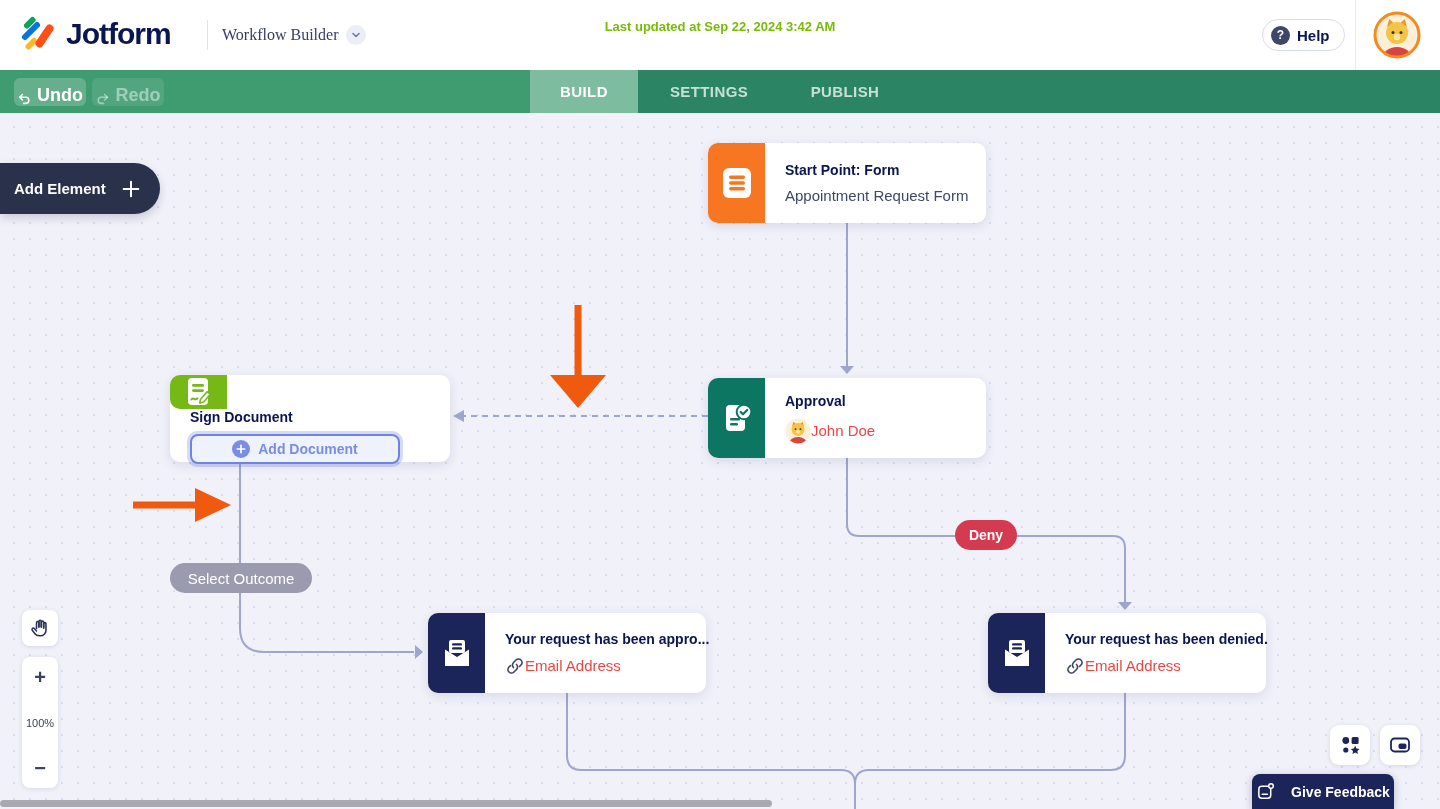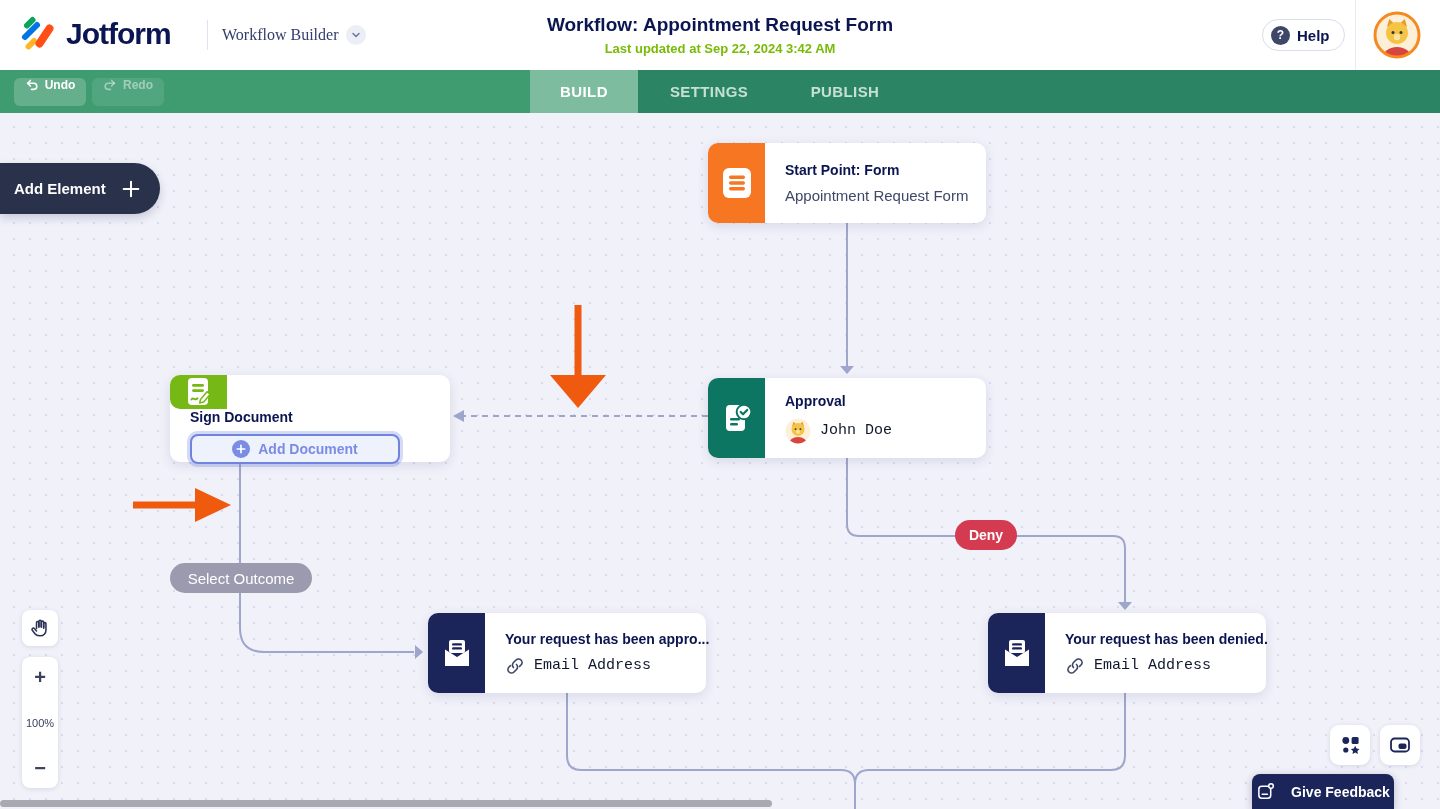--- a/index.html
+++ b/index.html
@@ -20,21 +20,21 @@
   .help-btn { position:absolute; left:1262px; top:19px; height:32px; padding:0 14px 0 8px; border:1px solid #D8DDEC; border-radius:16px; background:#fff; display:flex; align-items:center; gap:7px; cursor:pointer; }
   .help-q { width:19px; height:19px; border-radius:50%; background:#3E4768; color:#fff; font-size:12px; font-weight:bold; display:flex; align-items:center; justify-content:center; }
   .help-label { font-size:15px; font-weight:bold; color:#0A1551; }
   .hdr-divider2 { position:absolute; left:1355px; top:0; width:1px; height:70px; background:#E8EAF2; }
   .avatar-btn { position:absolute; left:1373px; top:11px; width:48px; height:48px; cursor:pointer; }
 
   
   .toolbar { position:absolute; left:0; top:70px; width:1440px; height:43px; z-index:9; }
   .tb-left { position:absolute; left:0; top:0; width:530px; height:43px; background:#3F9C71; }
   .tb-right { position:absolute; left:530px; top:0; width:910px; height:43px; background:#2B8565; }
-  .history-btn { position:absolute; top:8px; height:28px; width:72px; border:none; border-radius:6px; display:flex; align-items:flex-start; justify-content:center; gap:6px; font-family:inherit; font-size:12px; font-weight:bold; cursor:pointer; }
+  .history-btn { position:absolute; top:8px; height:28px; width:72px; border:none; border-radius:6px; display:flex; align-items:flex-end; justify-content:center; gap:6px; font-family:inherit; font-size:18px; font-weight:bold; cursor:pointer; }
   .undo-btn { left:14px; background:rgba(255,255,255,0.20); color:#fff; }
   .redo-btn { left:92px; background:rgba(255,255,255,0.10); color:rgba(255,255,255,0.45); }
   .tab { position:absolute; top:0; height:43px; display:flex; align-items:center; justify-content:center; font-size:15px; font-weight:bold; letter-spacing:0.4px; color:#C7E0D4; cursor:pointer; }
   .tab-build { left:530px; width:108px; background:#7EBC9F; color:#fff; }
   .tab-settings { left:648px; width:122px; }
   .tab-publish { left:790px; width:110px; }
 
   
   .canvas { position:absolute; left:0; top:113px; width:1440px; height:696px;
             background-color:#F1F1FA;
@@ -43,21 +43,21 @@
   .wires { position:absolute; left:0; top:0; width:1440px; height:696px; pointer-events:none; z-index:1; }
 
   .add-element { position:absolute; left:0; top:50px; width:160px; height:51px; background:#2A314A; border-radius:0 26px 26px 0; display:flex; align-items:center; padding:0 18px 0 14px; gap:14px; cursor:pointer; z-index:4; box-shadow:0 4px 10px rgba(20,25,60,0.18); }
   .add-element-label { color:#fff; font-size:15px; font-weight:bold; white-space:nowrap; }
 
   .node { position:absolute; width:278px; height:80px; background:#fff; border-radius:10px; display:flex; box-shadow:0 3px 12px rgba(37,45,91,0.12); z-index:3; cursor:pointer; }
   .node-icon { width:57px; border-radius:10px 0 0 10px; display:flex; align-items:center; justify-content:center; flex:none; }
   .node-body { flex:1; display:flex; flex-direction:column; justify-content:center; padding-left:20px; gap:9px; }
   .node-title { font-size:14px; font-weight:bold; color:#0A1551; white-space:nowrap; }
   .node-sub { font-size:15px; color:#3E4768; white-space:nowrap; }
-  .node-row { display:flex; align-items:center; gap:9px; font-size:15px; color:#0f172a;font-family:Liberation Mono, monospace; }
+  .node-row { display:flex; align-items:center; font-size:15px; color:#ef4444; }
 
   .node-start { left:708px; top:30px; }
   .node-approval { left:708px; top:265px; }
   .node-sign { left:170px; top:262px; width:280px; height:87px;flex-direction:column; }
   .node-email-approved { left:428px; top:500px; }
   .node-email-denied { left:988px; top:500px; }
 
   .icon-start { background:#F67622; }
   .icon-approval { background:#0D7662; }
   .icon-sign { background:#76B816; }
@@ -101,21 +101,20 @@
     <div class="hdr-divider"></div>
     <div class="product-group">
       <span class="product-label">Workflow Builder</span>
       <span class="chev-circle">
         <svg width="12" height="12" viewBox="0 0 12 12">
             <path d="M3 4.5 L6 7.5 L9 4.5" stroke="#6F79A8" stroke-width="1.6" fill="none" stroke-linecap="round" stroke-linejoin="round"></path>
           </svg>
       </span>
     </div>
     <div class="title-block">
-      <div class="wf-title">Workflow: Appointment Request Form</div>
       <div class="wf-updated">Last updated at Sep 22, 2024 3:42 AM</div>
     </div>
     <button class="help-btn">
       <span class="help-q">?</span>
       <span class="help-label">Help</span>
     </button>
     <div class="hdr-divider2"></div>
     <div class="avatar-btn">
       <svg width="48" height="48" viewBox="0 0 48 48">
         <defs>

